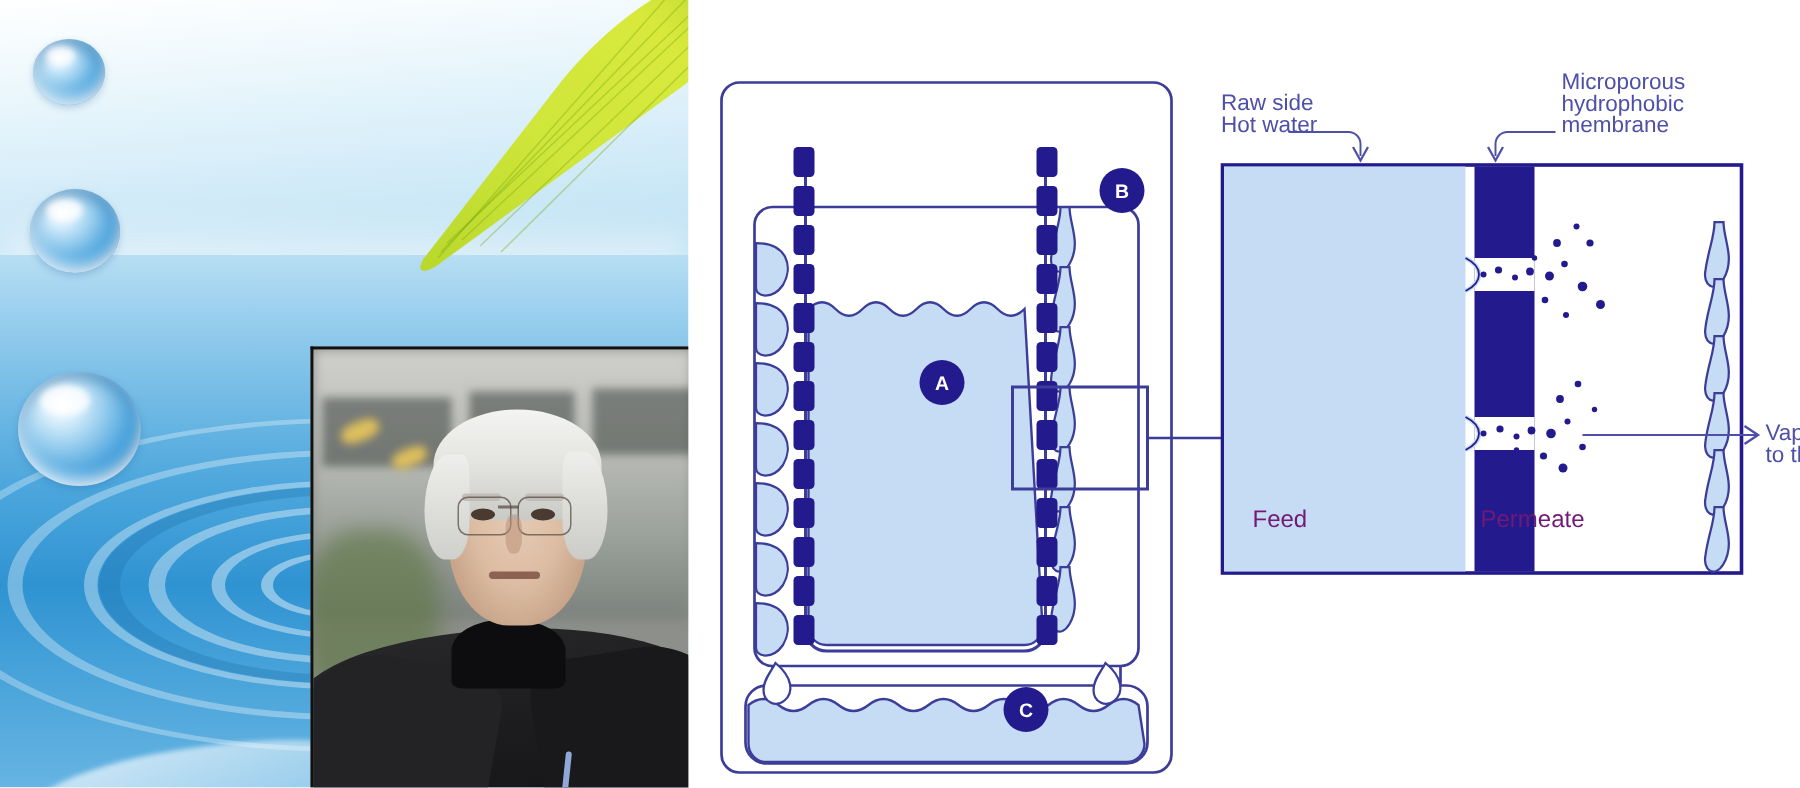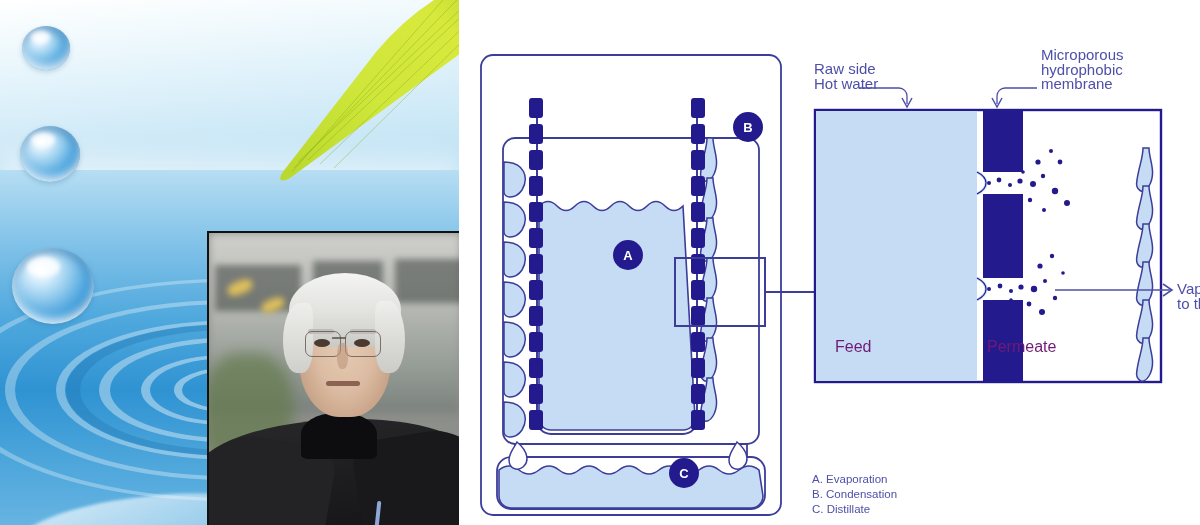--- a/index.html
+++ b/index.html
@@ -320,19 +320,14 @@
 
     <div class="lbl" style="left:355px;top:62px;"><span>Raw side</span><br><span>Hot water</span></div>
 
     <div class="lbl" style="left:582px;top:48px;"><span>Microporous</span><br><span>hydrophobic</span><br><span>membrane</span></div>
 
     <div class="lbl" style="left:718px;top:282px;"><span>Vapo</span><br><span>to th</span></div>
 
     <div class="inlbl" style="left:376px;top:338px;">Feed</div>
     <div class="inlbl" style="left:528px;top:338px;">Permeate</div>
 
-    <div class="legend">
-      <div>A. Evaporation</div>
-      <div>B. Condensation</div>
-      <div>C. Distillate</div>
-    </div>
   </div>
 </div>
 
 </body></html>

